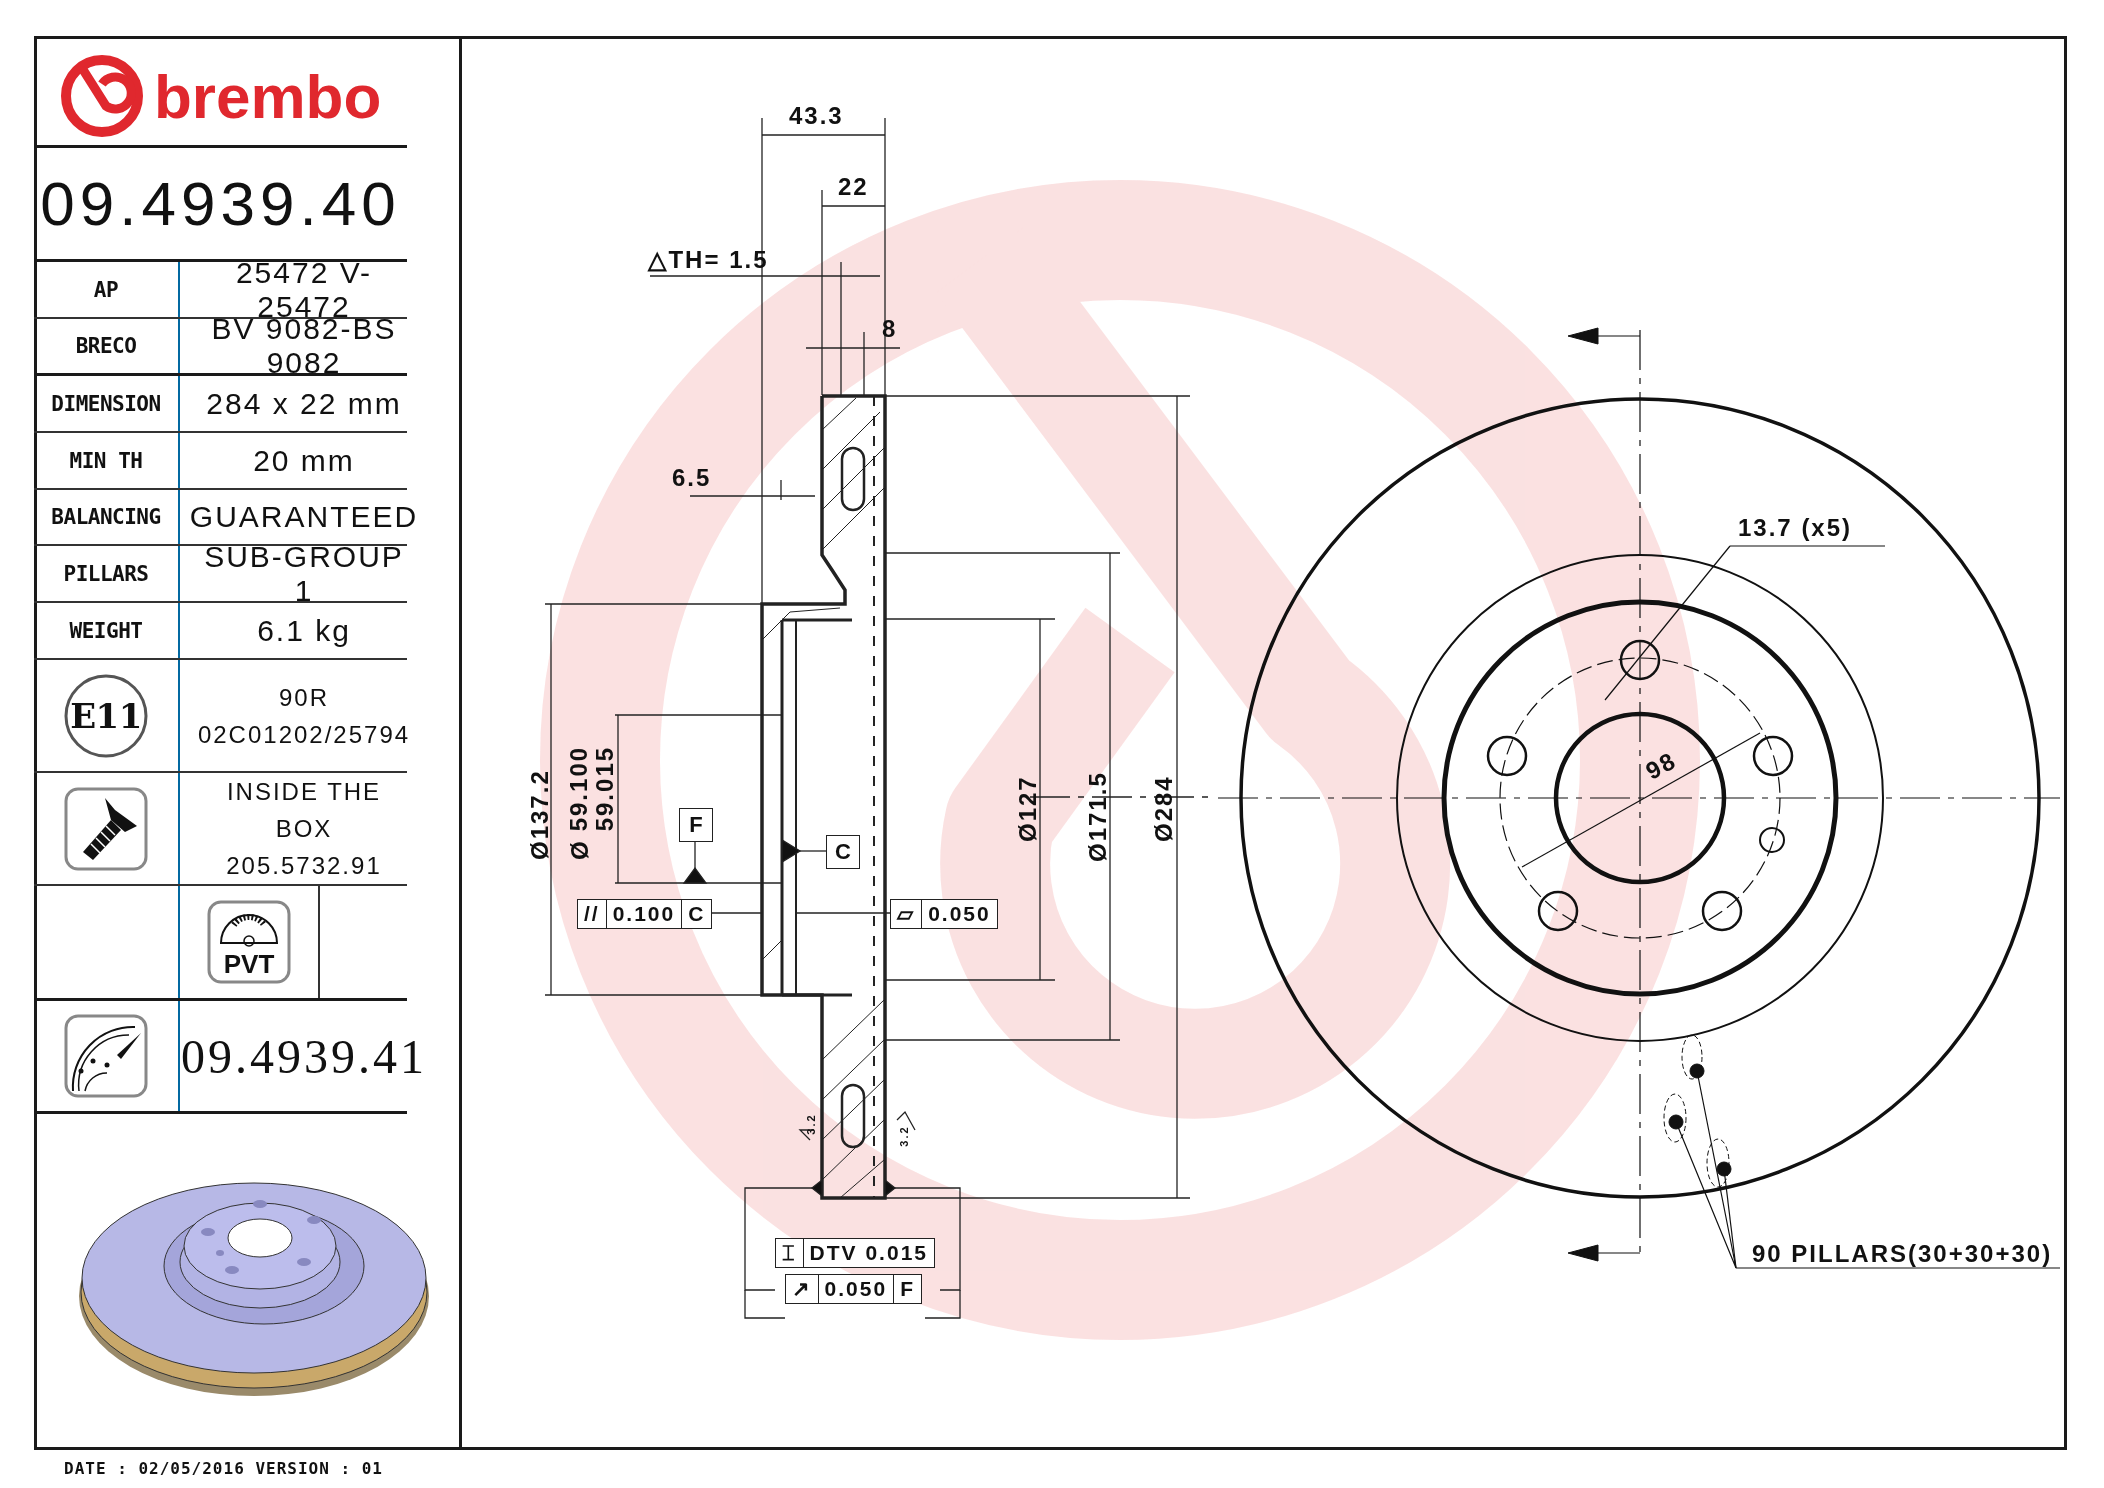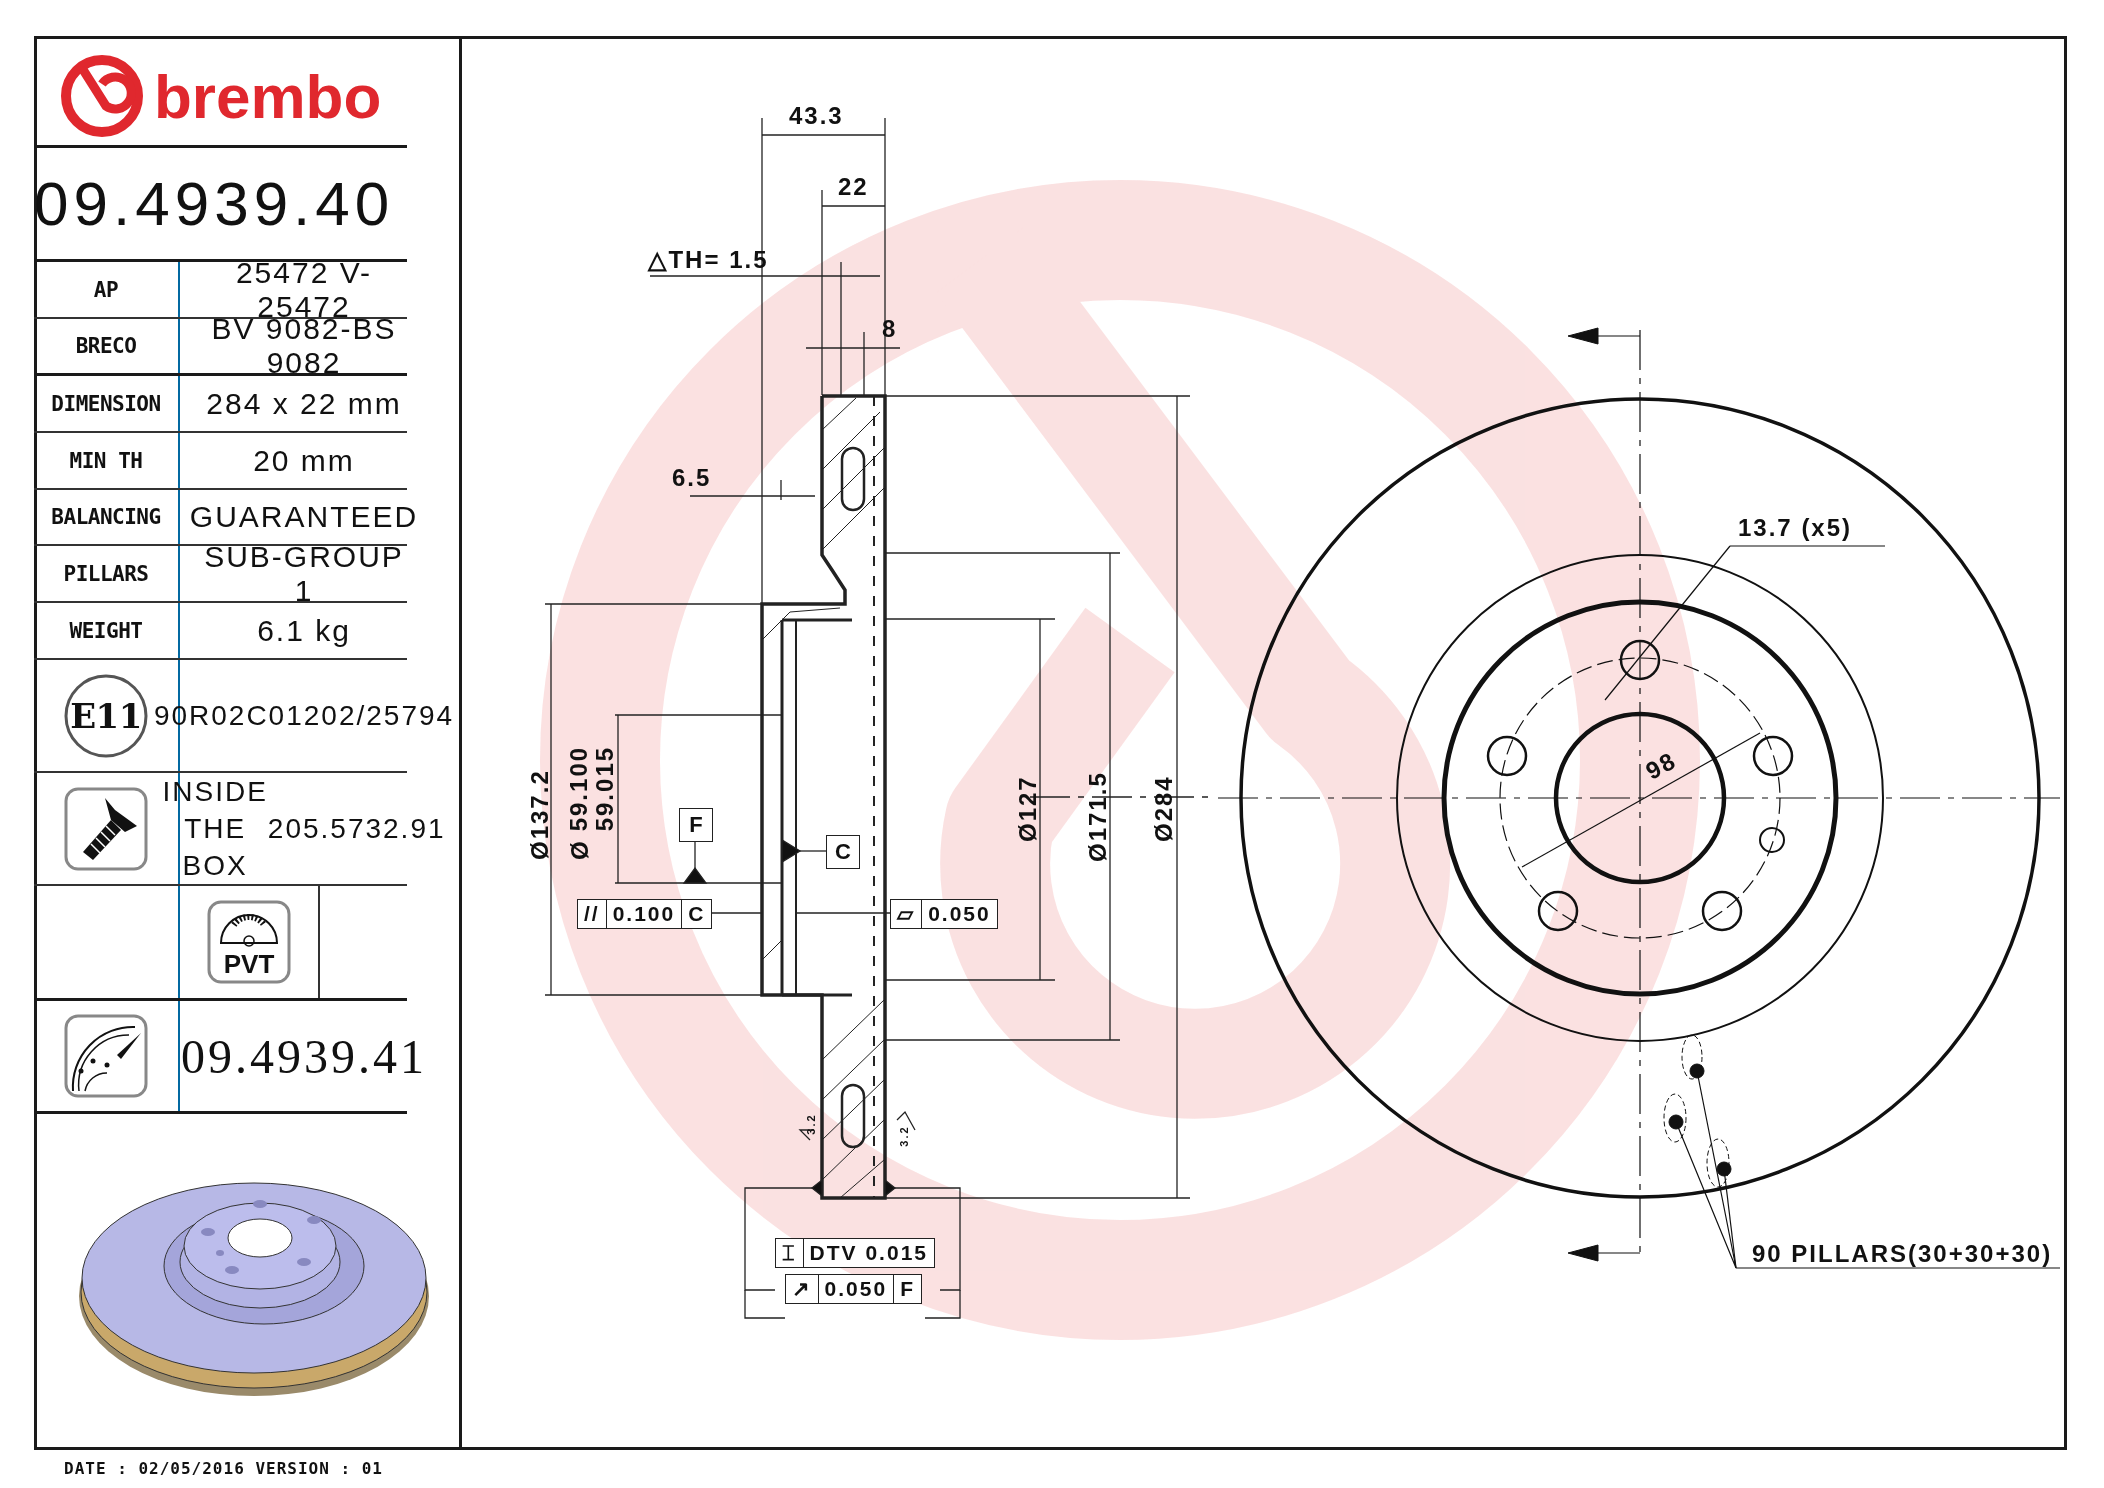--- a/index.html
+++ b/index.html
@@ -10,21 +10,21 @@
   .frame { position:absolute; left:34px; top:36px; width:2033px; height:1414px; border:3px solid #1a1a1a; box-sizing:border-box; }
   .col { position:absolute; left:34px; top:36px; width:428px; height:1414px; border-right:3px solid #1a1a1a; box-sizing:border-box; }
   .row { position:absolute; left:0; width:373px; border-bottom:2px solid #333; box-sizing:border-box; }
   .row.thick { border-bottom:3px solid #1a1a1a; }
   .lbl { position:absolute; left:0; top:0; bottom:0; width:144px; border-right:2px solid #0369a1;
          display:flex; align-items:center; justify-content:center;
          font-family:"DejaVu Sans Mono","Liberation Mono", monospace; font-weight:bold; font-size:21px; letter-spacing:-0.5px; }
   .val { position:absolute; left:146px; right:0; top:0; bottom:0;
          display:flex; align-items:center; justify-content:center; text-align:center;
          font-family:"Liberation Sans", sans-serif; font-size:30px; letter-spacing:2px;margin-left:21px; }
-  .val.two { line-height:37px; font-size:28px;text-align:center; }
+  .val.two { flex-direction:column; line-height:37px; font-size:24px;text-align:center; }
   .pn { font-family:"Liberation Sans", sans-serif; font-size:62px; letter-spacing:5px; }
   .pn2 { font-family:Liberation Serif, serif; font-size:48px; letter-spacing:3px; }
   .dim { position:absolute; font-family:"Liberation Sans", sans-serif; font-weight:bold; font-size:24px; letter-spacing:2px; white-space:nowrap; }
   .vert { transform:rotate(-90deg); transform-origin:left top; }
   .fcf { position:absolute; display:flex; border:1.5px solid #222; background:#fff; height:28px;
          font-family:"Liberation Sans", sans-serif; font-weight:bold; font-size:21px; letter-spacing:2px; }
   .fcf > span { display:flex; align-items:center; justify-content:center; border-right:1.5px solid #222; padding:0 6px; }
   .fcf > span:last-child { border-right:none; }
   .datum { position:absolute; width:32px; height:32px; border:1.5px solid #222; background:#fff;
            display:flex; align-items:center; justify-content:center; font-weight:bold; font-size:22px; }
@@ -47,21 +47,21 @@
   <div class="col">
 
     <div class="row thick" style="top:0;height:112px">
       <svg class="abs" style="left:20px;top:10px" width="400" height="92">
         <circle cx="48" cy="50" r="36" fill="none" stroke="#e0282e" stroke-width="10"></circle>
         <path d="M 28 22 L 52 60 A 16 16 0 1 0 48 38" fill="none" stroke="#e0282e" stroke-width="9"></path>
         <text x="100" y="72" font-family="Liberation Sans, sans-serif" font-weight="bold" font-size="62" fill="#e0282e">brembo</text>
       </svg>
     </div>
 
-    <div class="row thick" style="top:112px;height:114px;display:flex;align-items:center;justify-content:flex-start">
+    <div class="row thick" style="top:112px;height:114px;display:flex;align-items:center;justify-content:center">
       <span class="pn">09.4939.40</span>
     </div>
 
     <div class="row" style="top:226px;height:57px">
       <div class="lbl">AP</div>
       <div class="val">25472 V-25472</div>
     </div>
     <div class="row thick" style="top:283px;height:57px">
       <div class="lbl">BRECO</div>
       <div class="val">BV 9082-BS 9082</div>

